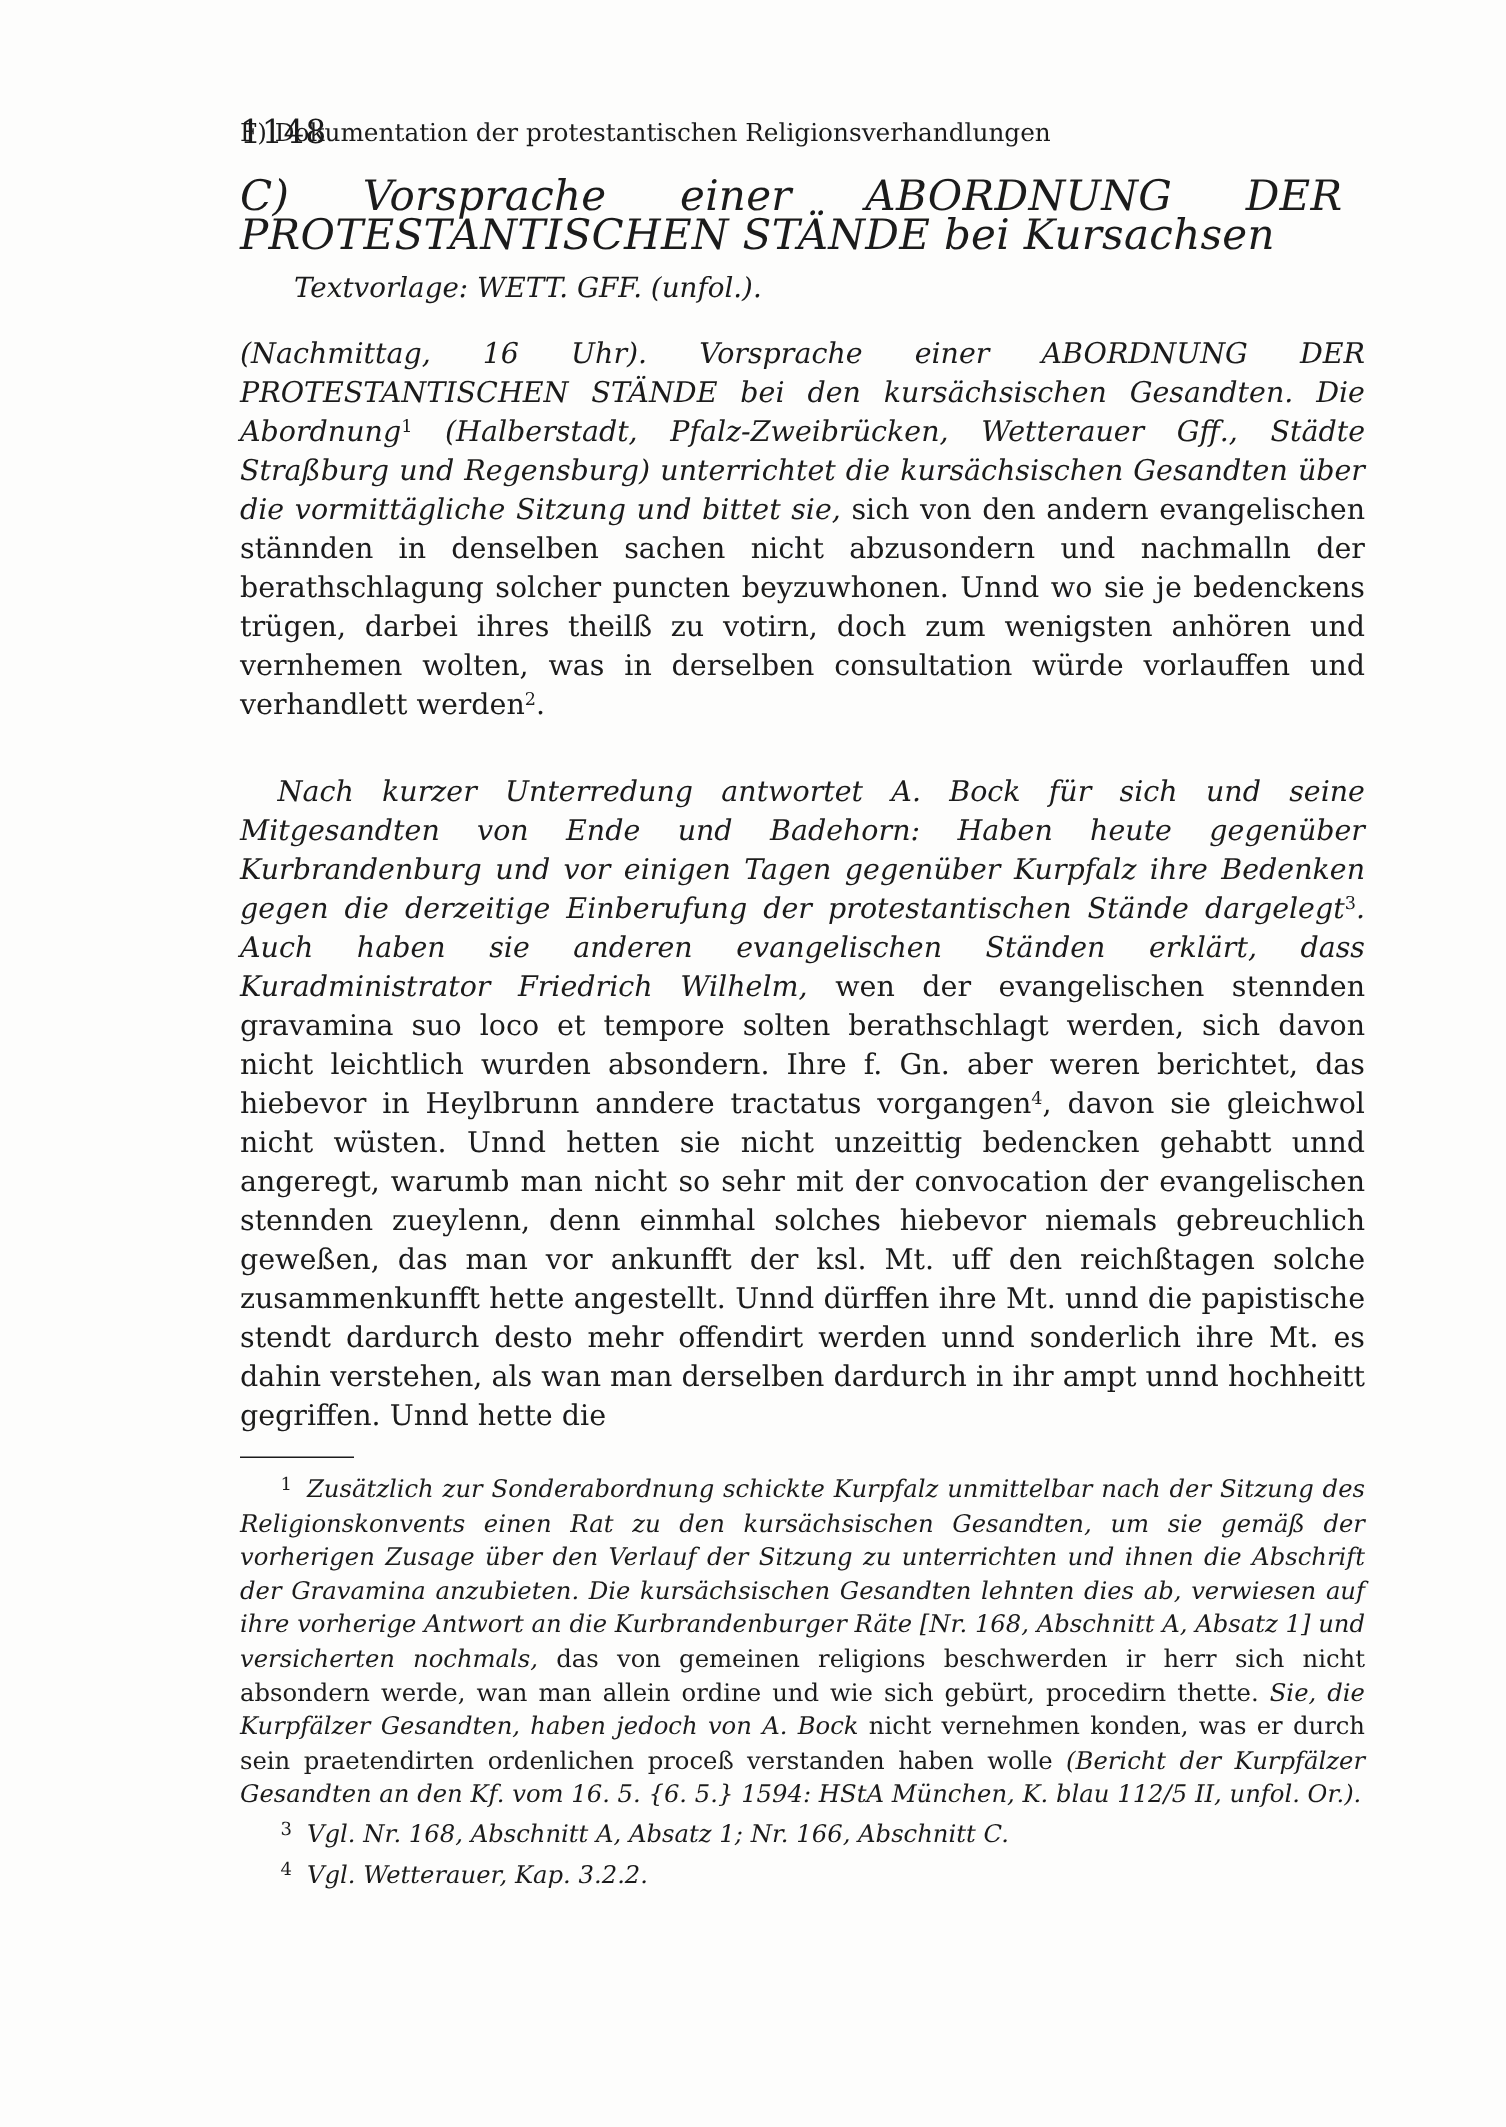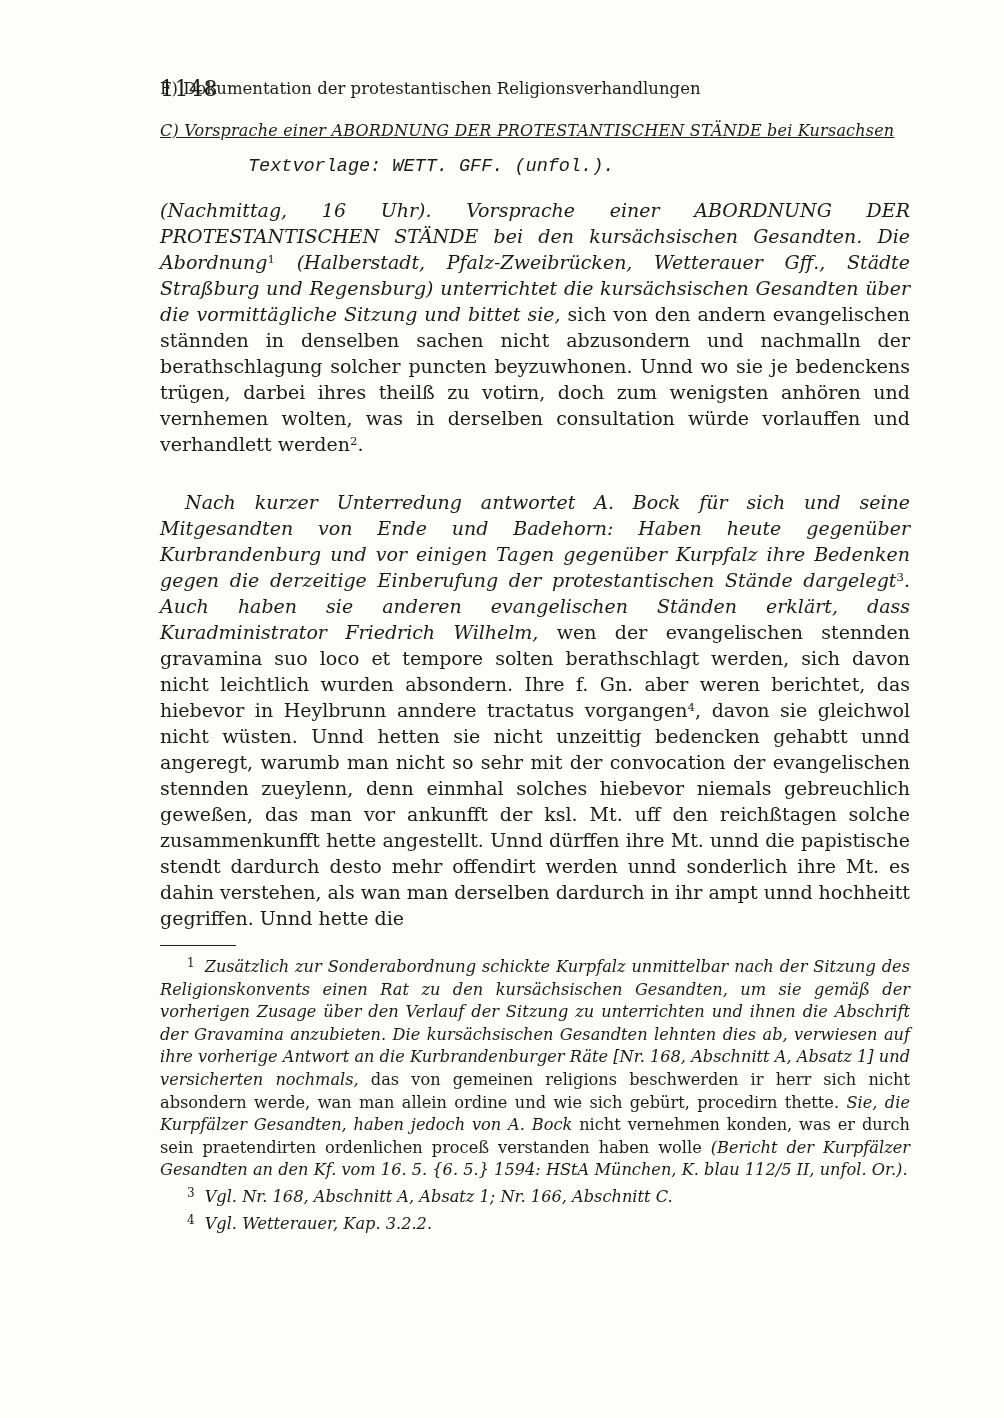--- a/index.html
+++ b/index.html
@@ -37,34 +37,32 @@
   .running-head {
     position: absolute;
     left: 0;
     right: 0;
     top: 3px;
     text-align: left;
     font-size: 16.5px;
   }
   
   .section-heading {
-    font-size: 16px;
+    font-size: 28px;
     font-weight: normal;
     line-height: 26px;
     margin: 14px 15px 10px 0;
     text-align: justify;
-    text-decoration: underline;
   }
   .section-heading .run-i { letter-spacing: 0.2px; }
   
   .front-matter {
-    margin-left: 88px;
+    margin-left: 36px;
     font-size: 18.5px;
     line-height: 25px;
-    font-family: Liberation Mono, monospace;
   }
   .front-matter p {
     margin: 0 0 9px 0;
     text-align: justify;
   }
   
   .body-text {
     margin-top: 18px;
     font-size: 19px;
     line-height: 26px;

